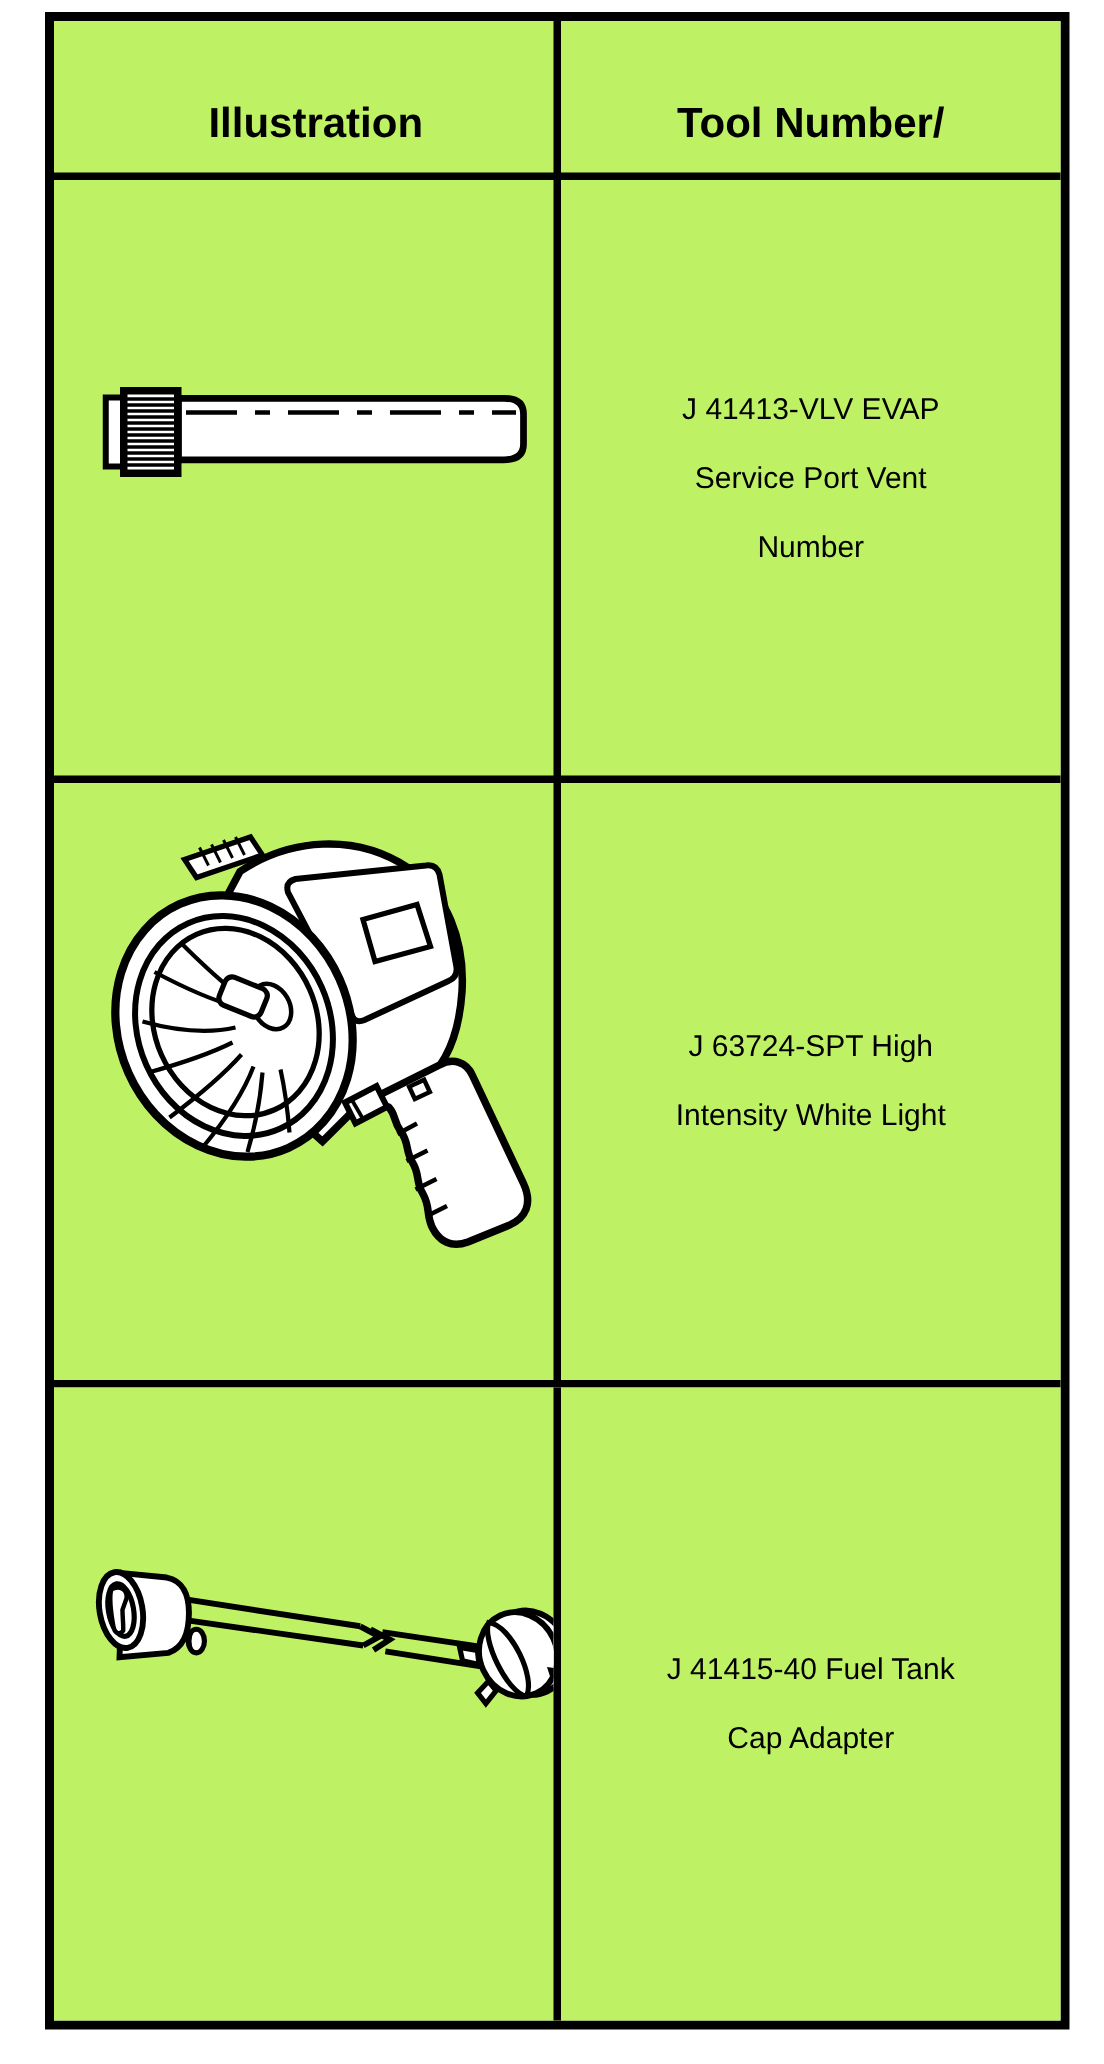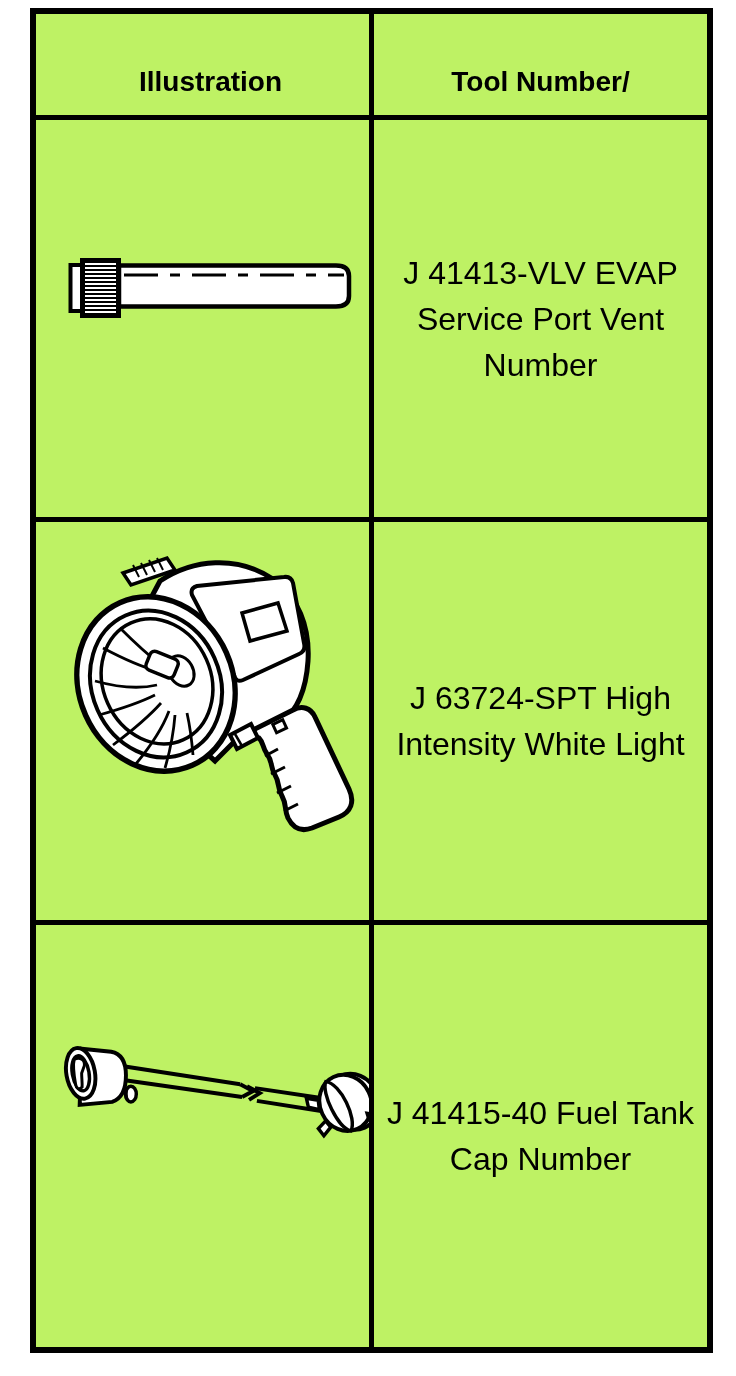--- a/index.html
+++ b/index.html
@@ -27,21 +27,21 @@
   .header-cell {
     display: flex; flex-direction: column;
     justify-content: flex-end; align-items: center;
     padding-bottom: 14px;
     font-weight: bold; font-size: 28px; line-height: 38px;
     text-align: center;
   }
   .desc-cell {
     display: flex; flex-direction: column;
     justify-content: center; align-items: center;
-    font-size: 32px; line-height: 46px;
+    font-size: 20px; line-height: 46px;
     text-align: center;
   }
   .desc-cell div { white-space: nowrap; }
   .illus-cell {
     display: flex; align-items: center; justify-content: center;
     overflow: hidden;
   }
   #illus-fitting  { transform: translateY(-31px); }
   #illus-spotlight{ transform: translate(7px, -18px); }
   #illus-adapter  { transform: translate(8px, -40px); }
@@ -178,16 +178,16 @@
         <path class="ink" stroke-width="3.5" d="M -24 -14 L -34 -21 L -36 -12 L -27 -5 Z"></path>
         <path class="ink" stroke-width="3.5" d="M -26 8 L -36 12 L -34 21 L -24 16 Z"></path>
         <ellipse class="ink" cx="0" cy="0" rx="26" ry="29" stroke-width="4"></ellipse>
         <path class="ink" stroke-width="3.5" d="M -9 -28 C 4 -20 4 20 -7 28 C -18 20 -18 -20 -9 -28 Z"></path>
         <path d="M 14 16 C 21 20 24 24 22 29 L 13 24 Z" fill="#000" stroke="none"></path>
       </g>
     </svg>
   </div>
   <div class="cell desc-cell">
     <div>J 41415-40 Fuel Tank</div>
-    <div>Cap Number</div>
+    <div>Cap Adapter</div>
   </div>
 
 </div>
 
 </body></html>

